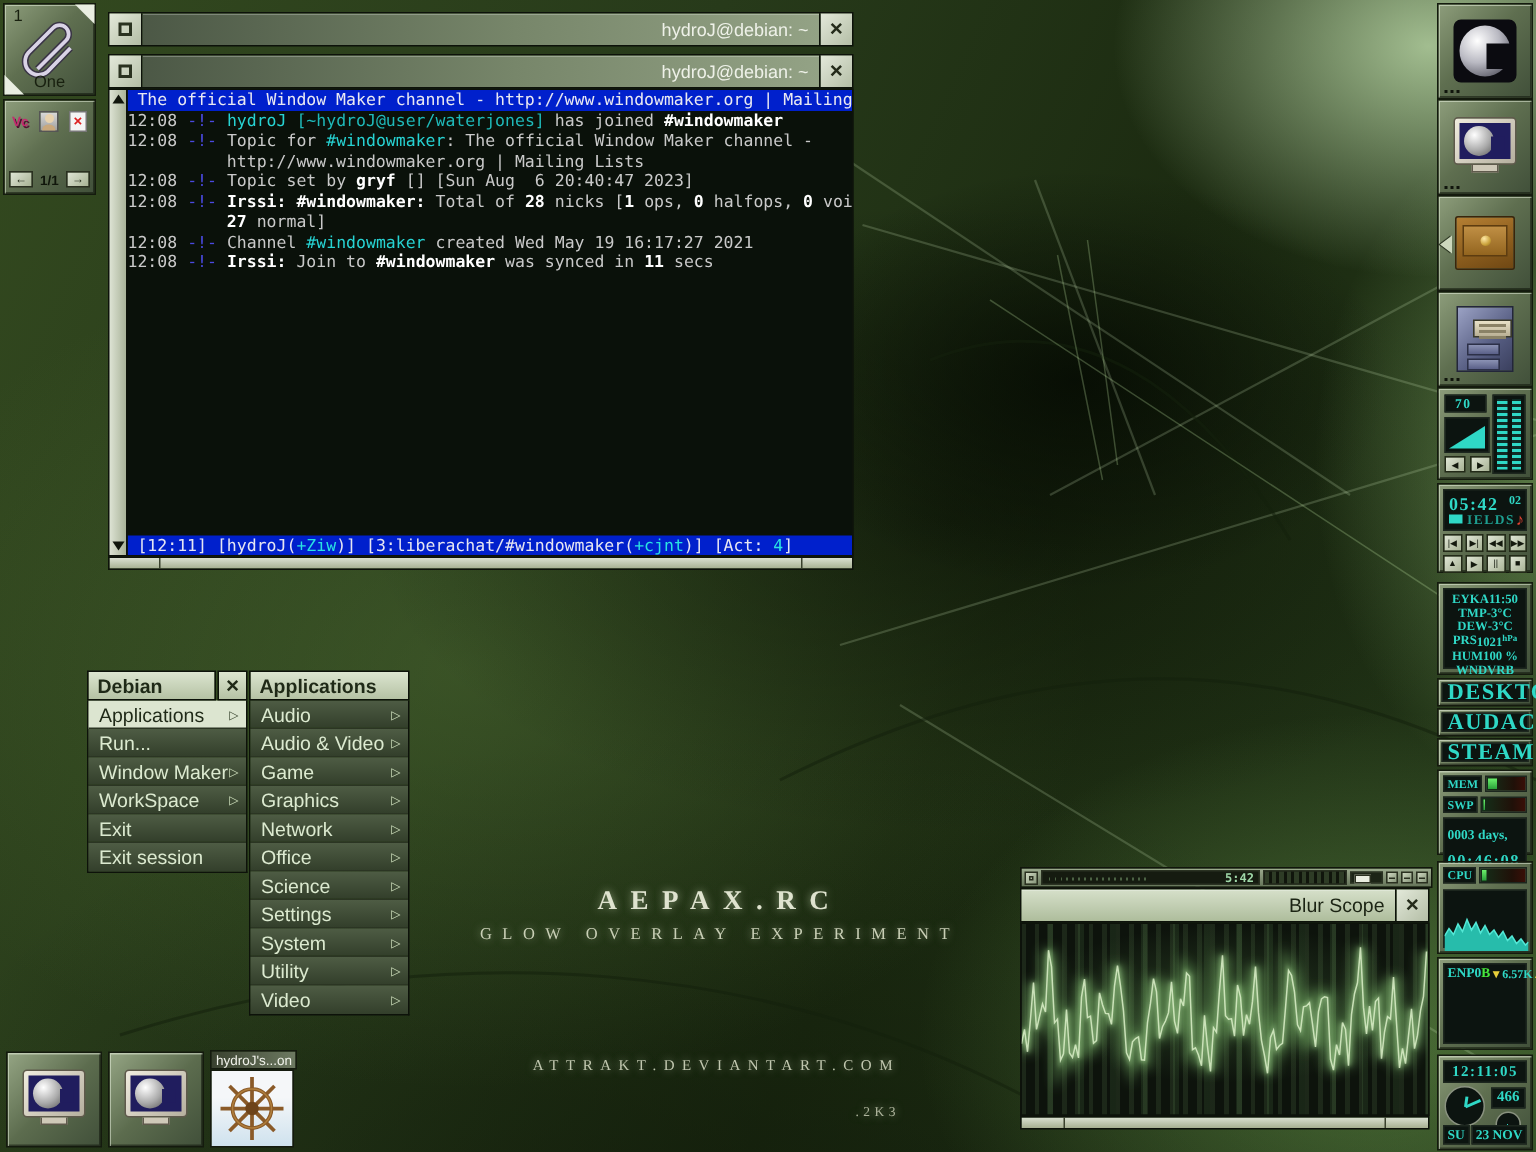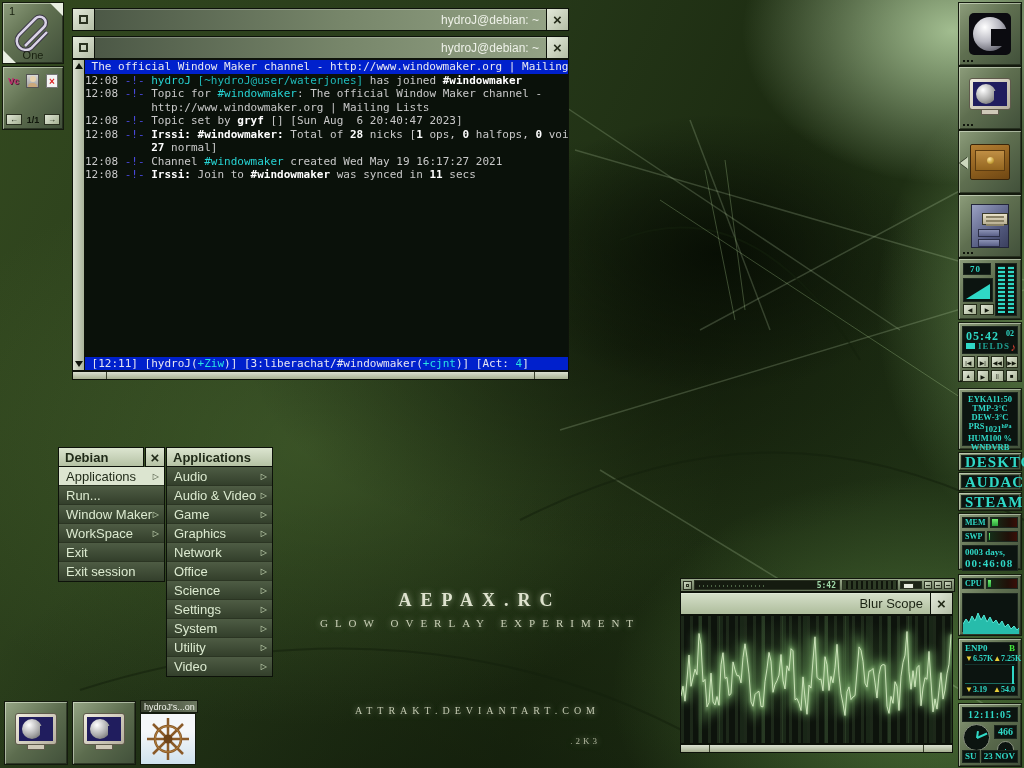--- a/index.html
+++ b/index.html
@@ -148,27 +148,27 @@
 
   
   .lcd-tile{height:19px;padding:2px}
   .lcd-inner{width:100%;height:100%;font-size:15px;line-height:12px;padding-left:3px;letter-spacing:1px}
 
   
   .sm-row{display:flex;gap:2px;margin:3px 3px 0}
   .sm-chip{font-size:8px;line-height:9px;padding:0 2px;height:11px;display:flex;align-items:center}
   .sm-bar{flex:1;height:11px;border:1px solid #1c261e;background:linear-gradient(to right,#14301a 0%,#201008 70%,#3a0f08 100%);position:relative}
   .sm-fill{position:absolute;left:1px;top:1px;bottom:1px;background:linear-gradient(#6cf06c,#2aa03a)}
-  .sm-uptime{margin:3px;padding:1px 2px;font-size:9px;line-height:11px}
+  .sm-uptime{margin:3px;padding:1px 2px;font-size:9px;line-height:18px}
   .sm-uptime .big{font-size:11px;letter-spacing:1px}
 
   
   .cpu-graph{position:absolute;left:3px;right:3px;top:18px;bottom:3px;background:#0c1410;border:1px solid #1c261e}
   
-  .net-panel{position:absolute;inset:3px;padding:1px 2px;font-size:8px;display:flex;flex-direction:column}
+  .net-panel{position:absolute;inset:3px;padding:1px 2px;font-size:8px;display:flex;flex-direction:row}
   .net-top{display:flex;justify-content:space-between;font-size:9px;line-height:9px}
   .net-flag{color:#45e83c}
   .net-rates{display:flex;justify-content:space-between;line-height:9px;margin-top:1px}
   .net-graph{flex:1;margin-top:1px;position:relative;border-top:1px solid #14302a}
   .net-graph:before{content:"";position:absolute;left:0;right:0;bottom:1px;height:1px;background:rgba(47,216,198,.45)}
   .net-graph:after{content:"";position:absolute;right:1px;top:1px;bottom:1px;width:2px;background:#2fd8c6}
   .net-totals{display:flex;justify-content:space-between;line-height:9px}
   .arr{color:#e8cf3a}
 
   

